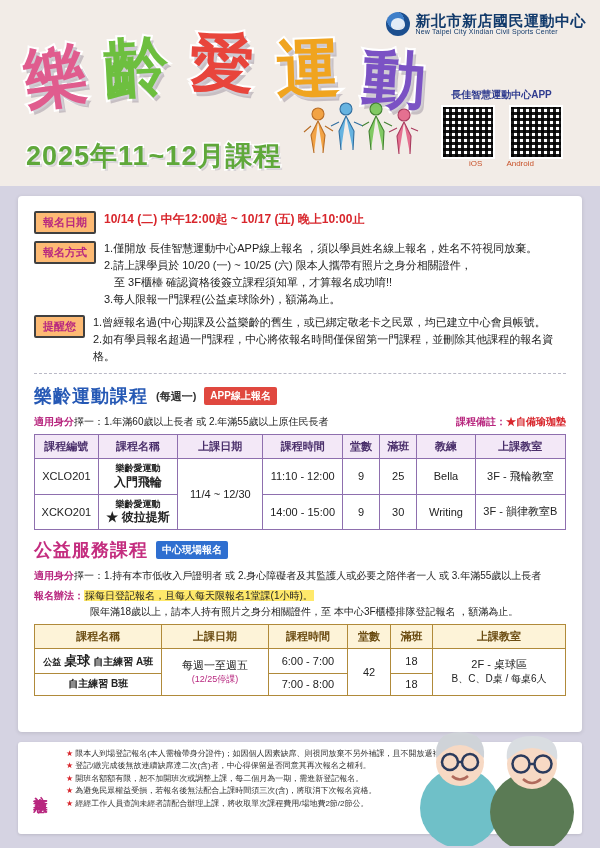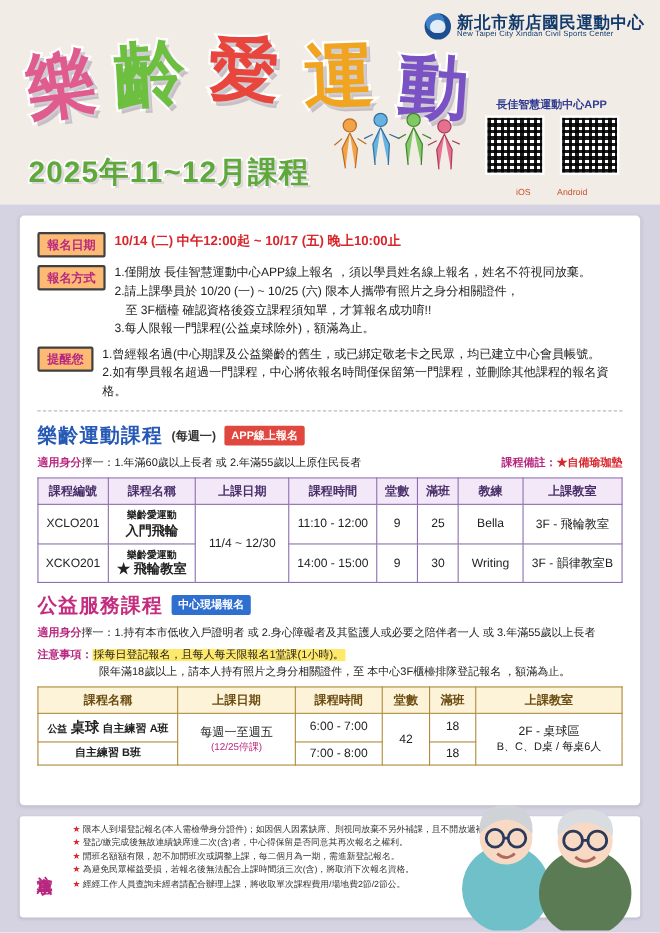--- a/index.html
+++ b/index.html
@@ -74,21 +74,21 @@
   }
   .qr-row { display: flex; justify-content: center; gap: 14px; }
   .qr {
     width: 54px; height: 54px;
     background:
       repeating-linear-gradient(90deg, #1b1b1b 0 3px, #ffffff 3px 6px),
       repeating-linear-gradient(0deg, #1b1b1b 0 3px, #ffffff 3px 6px);
     background-blend-mode: multiply;
     border: 2px solid #fff;
   }
-  .qr-caps { display: flex; justify-content: center; gap: 24px; margin-top: 11px; }
+  .qr-caps { display: flex; justify-content: center; gap: 24px; margin-top: 0; }
   .qr-cap { font-size: 8px; color: #c8522a; }
   .dancers {
     position: absolute; right: 178px; top: 96px; width: 120px; height: 72px;
     opacity: .95;
   }
   
   .card {
     position: absolute; left: 18px; top: 196px; width: 564px; height: 536px;
     background: #ffffff; border-radius: 4px;
     box-shadow: 0 1px 4px rgba(0,0,0,.12);
@@ -276,40 +276,40 @@
           <td>11:10 - 12:00</td>
           <td>9</td>
           <td>25</td>
           <td>Bella</td>
           <td>3F - 飛輪教室</td>
         </tr>
         <tr>
           <td>XCKO201</td>
           <td class="name">
             <div style="font-size:9px;">樂齡愛運動</div>
-            <div style="font-size:12px;">★ 飛輪教室</div>
+            <div style="font-size:12px;">★ 彼拉提斯</div>
           </td>
           <td>14:00 - 15:00</td>
           <td>9</td>
           <td>30</td>
           <td>Writing</td>
           <td>3F - 韻律教室B</td>
         </tr>
       </tbody>
     </table>
 
     <div class="sec-head" style="margin-top:8px;">
       <span class="sec-title pink">公益服務課程</span>
       <span class="pill blue">中心現場報名</span>
     </div>
     <div class="meta">
       <span class="lbl">適用身分</span><span>擇一：1.持有本市低收入戶證明者 或 2.身心障礙者及其監護人或必要之陪伴者一人 或 3.年滿55歲以上長者</span>
     </div>
     <div class="meta">
-      <span class="lbl">注意事項：</span><span class="hl-yellow">採每日登記報名，且每人每天限報名1堂課(1小時)。</span>
+      <span class="lbl">報名辦法：</span><span class="hl-yellow">採每日登記報名，且每人每天限報名1堂課(1小時)。</span>
       <div style="padding-left:56px;">限年滿18歲以上，請本人持有照片之身分相關證件，至 本中心3F櫃檯排隊登記報名 ，額滿為止。</div>
     </div>
 
     <table class="course course2">
       <thead>
           <tr>
         <th style="width:24%">課程名稱</th>
         <th style="width:20%">上課日期</th>
         <th style="width:15%">課程時間</th>
         <th style="width:8%">堂數</th>

